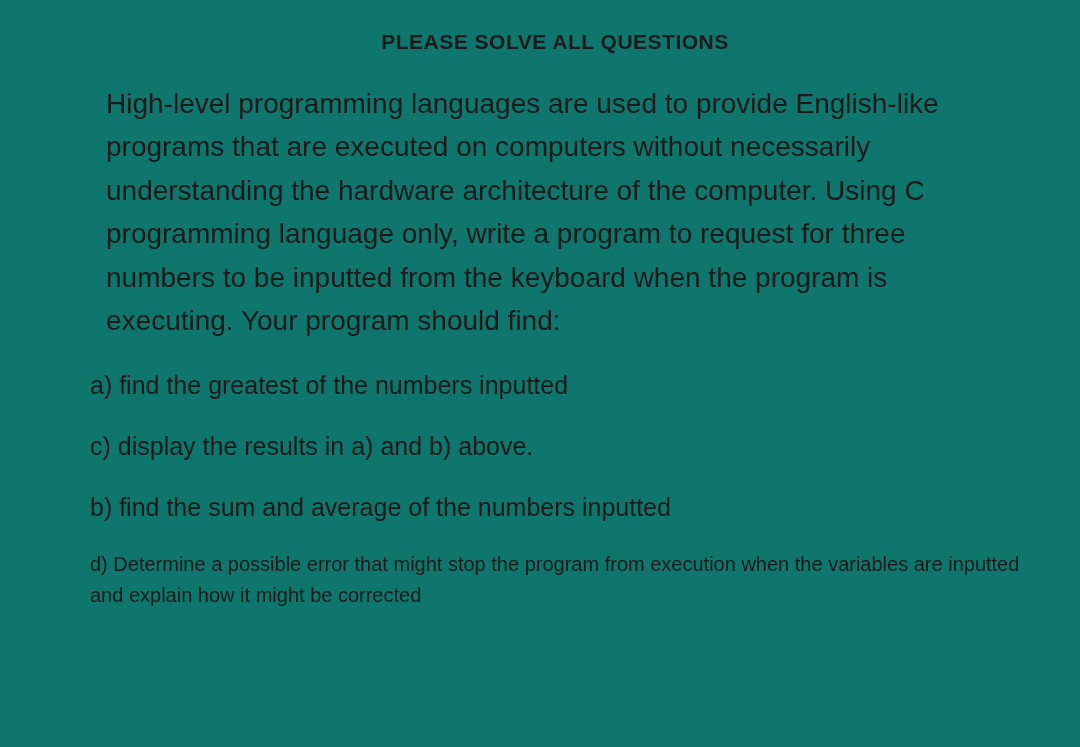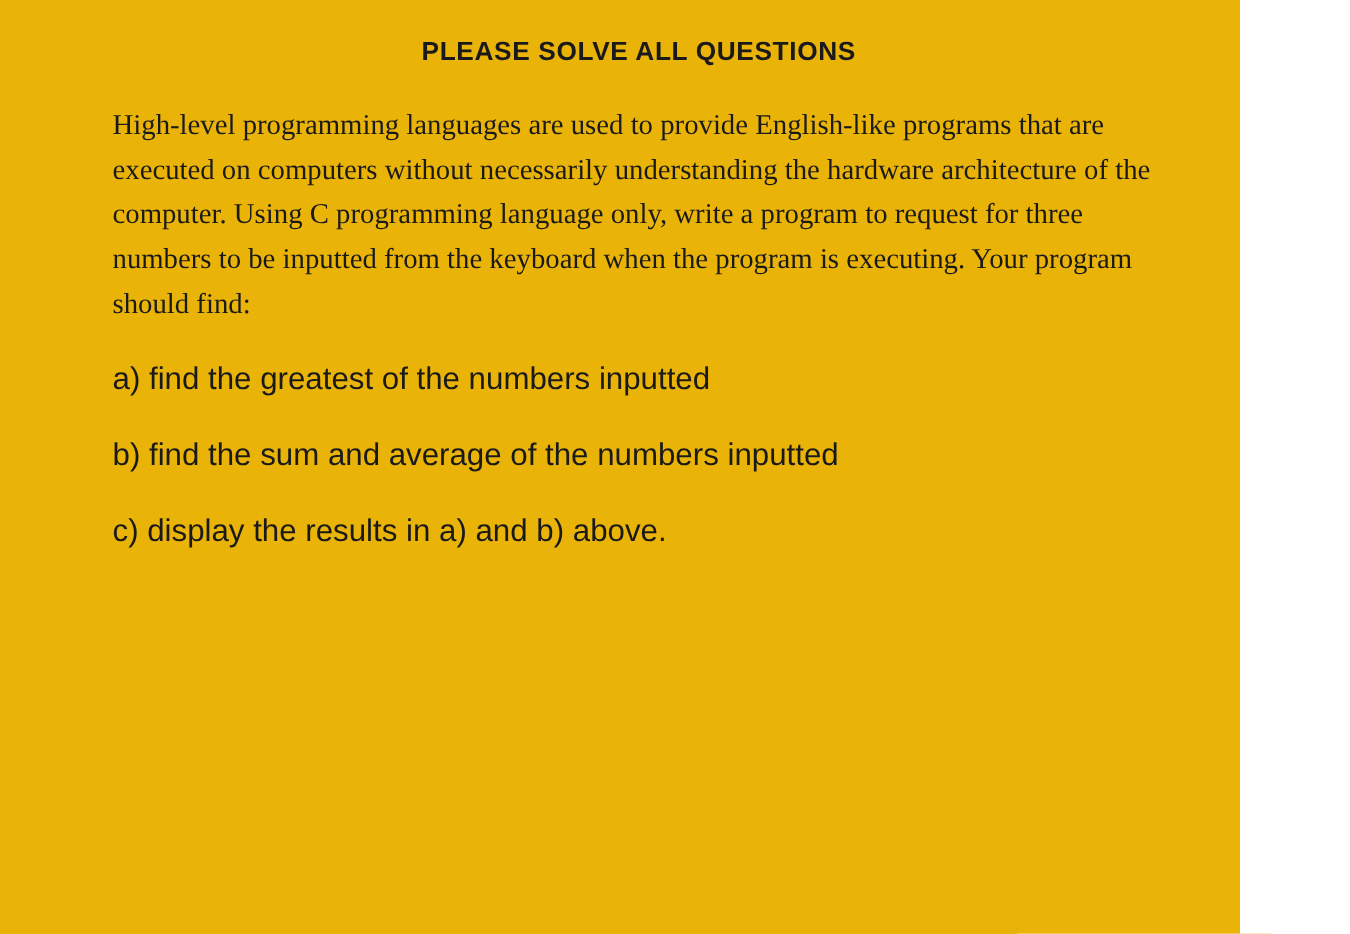--- a/index.html
+++ b/index.html
@@ -12,42 +12,43 @@
       width: 1080px;
       height: 747px;
       background-color: #ffffff;
       font-family: Arial, sans-serif;
       font-size: 20px;
       color: #1a1a1a;
       overflow: hidden;
     }
 
     .page-container {
-      width: 992px;
+      width: 1080px;
       height: 747px;
-      background: #eab308;
+      background: #0f766e;
       padding: 30px 60px 30px 90px;
       display: flex;
       flex-direction: column;
     }
 
     .page-title {
       text-align: center;
       font-size: 21px;
       font-weight: bold;
       letter-spacing: 0.5px;
       margin-bottom: 28px;
       font-family: Arial, sans-serif;
     }
 
     .intro-paragraph {
-      font-size: 23px;
+      font-size: 28px;
       line-height: 1.55;
       margin-bottom: 24px;
-      font-family: Liberation Serif, serif;
+      font-family: Liberation Sans, sans-serif;
+      margin-left: 16px;
     }
 
     .question-item {
       font-size: 25px;
       line-height: 1.55;
       margin-bottom: 22px;
       font-family: Arial, sans-serif;
     }
 
     .question-item-multiline {
@@ -60,17 +61,18 @@
 </head>
 <body>
 
 <div class="page-container">
   <div class="page-title">PLEASE SOLVE ALL QUESTIONS</div>
 
   <div class="intro-paragraph">High-level programming languages are used to provide English-like programs that are executed on computers without necessarily understanding the hardware architecture of the computer. Using C programming language only, write a program to request for three numbers to be inputted from the keyboard when the program is executing. Your program should find:</div>
 
   <div class="question-item">a) find the greatest of the numbers inputted</div>
 
+  <div class="question-item">c) display the results in a) and b) above.</div>
+
   <div class="question-item">b) find the sum and average of the numbers inputted</div>
 
-  <div class="question-item">c) display the results in a) and b) above.</div>
-
+  <div class="question-item-multiline">d) Determine a possible error that might stop the program from execution when the variables are inputted and explain how it might be corrected</div>
 </div>
 
 </body></html>

